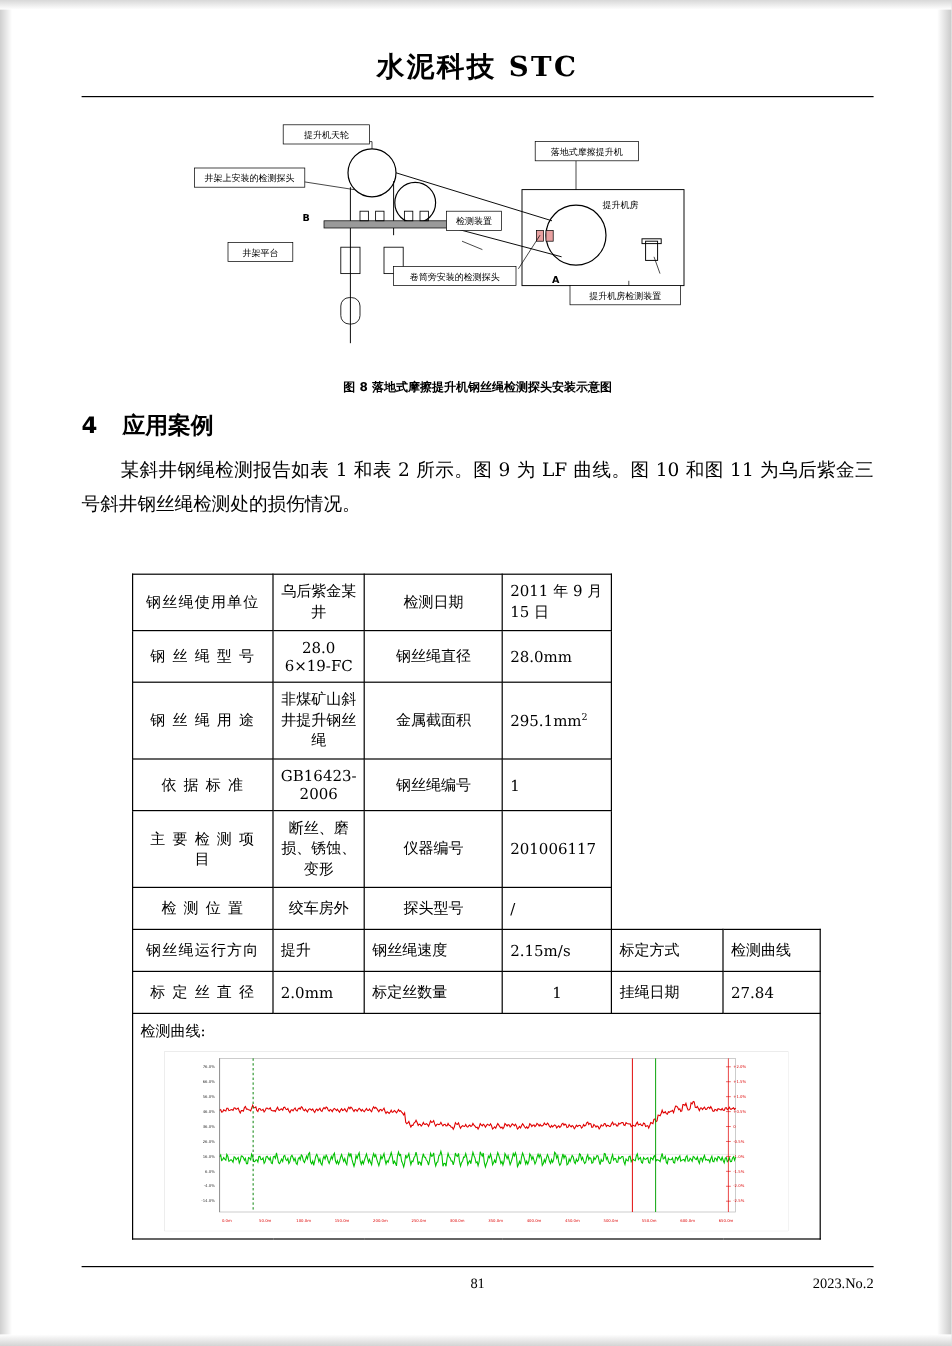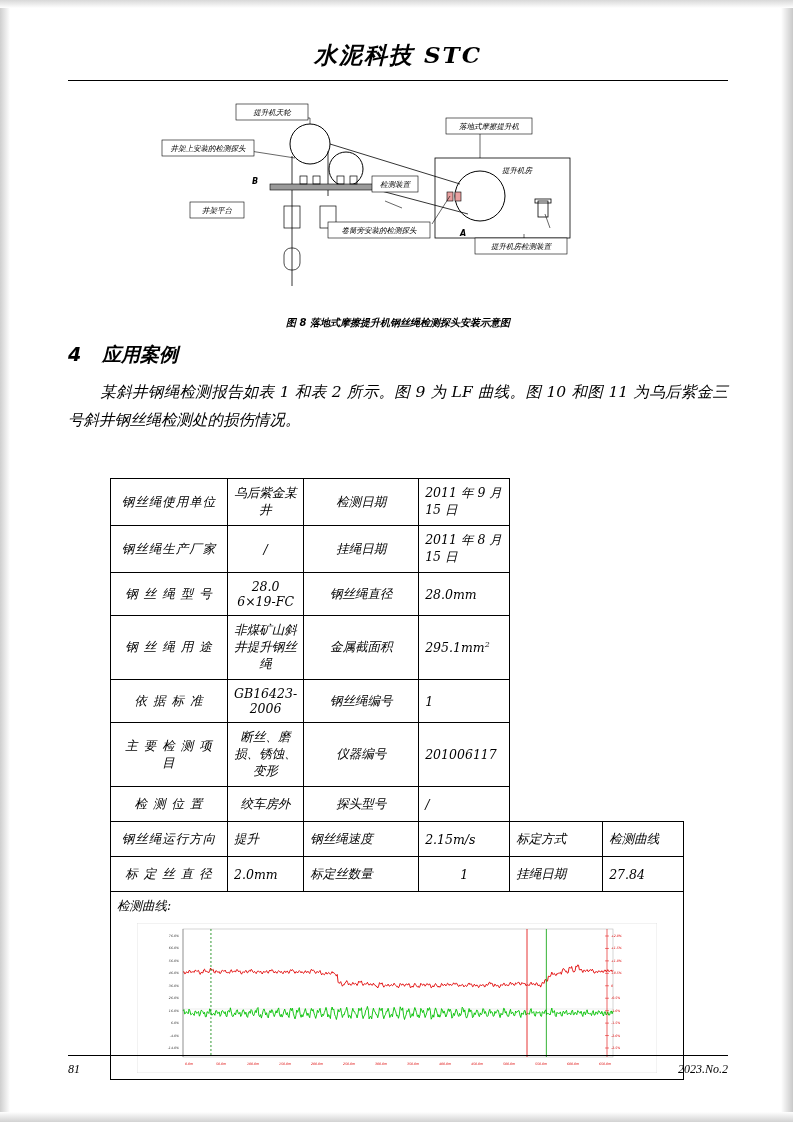--- a/index.html
+++ b/index.html
@@ -8,21 +8,20 @@
     background:#ffffff;
     font-family:"Liberation Serif", serif;
     color:#000;
     position:relative;
     overflow:hidden;
   }
   .page{
     position:absolute;
     left:0;top:0;width:793px;height:1122px;
     box-sizing:border-box;
-    font-style:italic;
   }
   
   .edge-left{position:absolute;left:0;top:0;width:10px;height:1122px;background:linear-gradient(to right,#cfcfcf,#ffffff);}
   .edge-right{position:absolute;right:0;top:0;width:12px;height:1122px;background:linear-gradient(to left,#c9c9c9,#ffffff);}
   .edge-top{position:absolute;left:0;top:0;width:793px;height:8px;background:linear-gradient(to bottom,#d8d8d8,#ffffff);}
   .edge-bottom{position:absolute;left:0;bottom:0;width:793px;height:10px;background:linear-gradient(to top,#d2d2d2,#ffffff);}
 
   .header{
     position:absolute;left:68px;top:40px;width:660px;
     text-align:center;
@@ -39,21 +38,21 @@
   }
   .rule-bottom{
     position:absolute;left:68px;top:1055px;width:660px;height:0;
     border-top:1.6px solid #000;
   }
   .footer{
     position:absolute;left:68px;top:1062px;width:660px;
     font-size:12px;
     font-family:"Liberation Serif", serif;
   }
-  .footer .pg{position:absolute;left:0;width:660px;}
+  .footer .pg{position:absolute;left:0;width:660px;text-align:center;}
   .footer .iss{position:absolute;right:0;}
 
   
   .figure8{
     position:absolute;left:150px;top:96px;width:500px;height:215px;
   }
   .fig8-cap{
     position:absolute;left:68px;top:316px;width:660px;text-align:center;
     font-size:10px;font-weight:bold;
     font-family:"DejaVu Sans", sans-serif;
@@ -208,26 +207,20 @@
   </div>
 
 
   <table class="report">
     <tbody>
         <tr>
       <td class="lbl">钢丝绳使用单位</td>
       <td class="ctr">乌后紫金某井</td>
       <td class="lbl2">检测日期</td>
       <td class="lft">2011 年 9 月 15 日</td>
-    </tr>
-    <tr>
-      <td class="lbl">钢丝绳生产厂家</td>
-      <td class="ctr">/</td>
-      <td class="lbl2">挂绳日期</td>
-      <td class="lft">2011 年 8 月 15 日</td>
     </tr>
     <tr>
       <td class="lbl">钢 丝 绳 型 号</td>
       <td class="ctr">28.0 6×19-FC</td>
       <td class="lbl2">钢丝绳直径</td>
       <td class="lft">28.0mm</td>
     </tr>
     <tr>
       <td class="lbl">钢 丝 绳 用 途</td>
       <td class="ctr">非煤矿山斜井提升钢丝绳</td>

